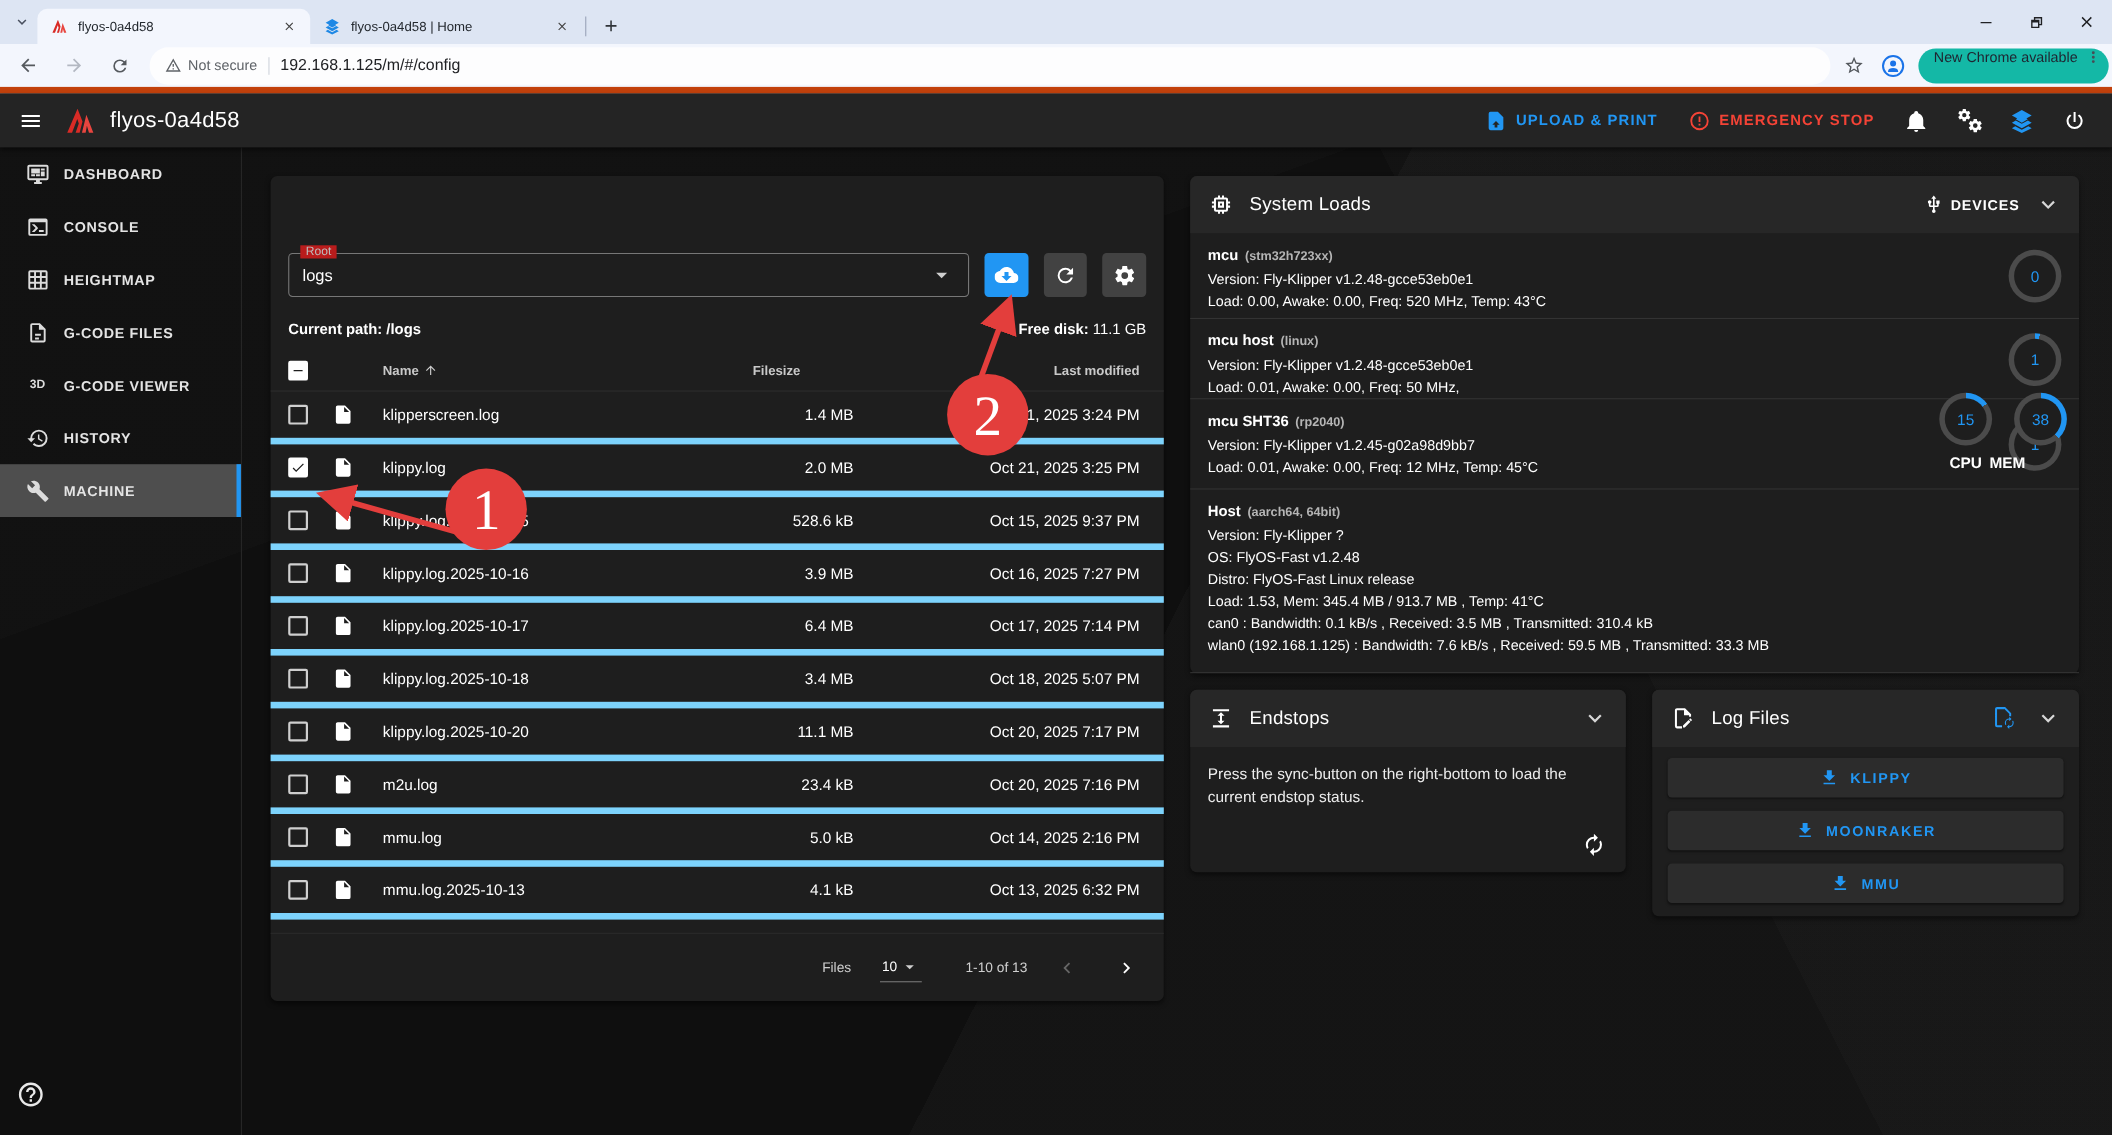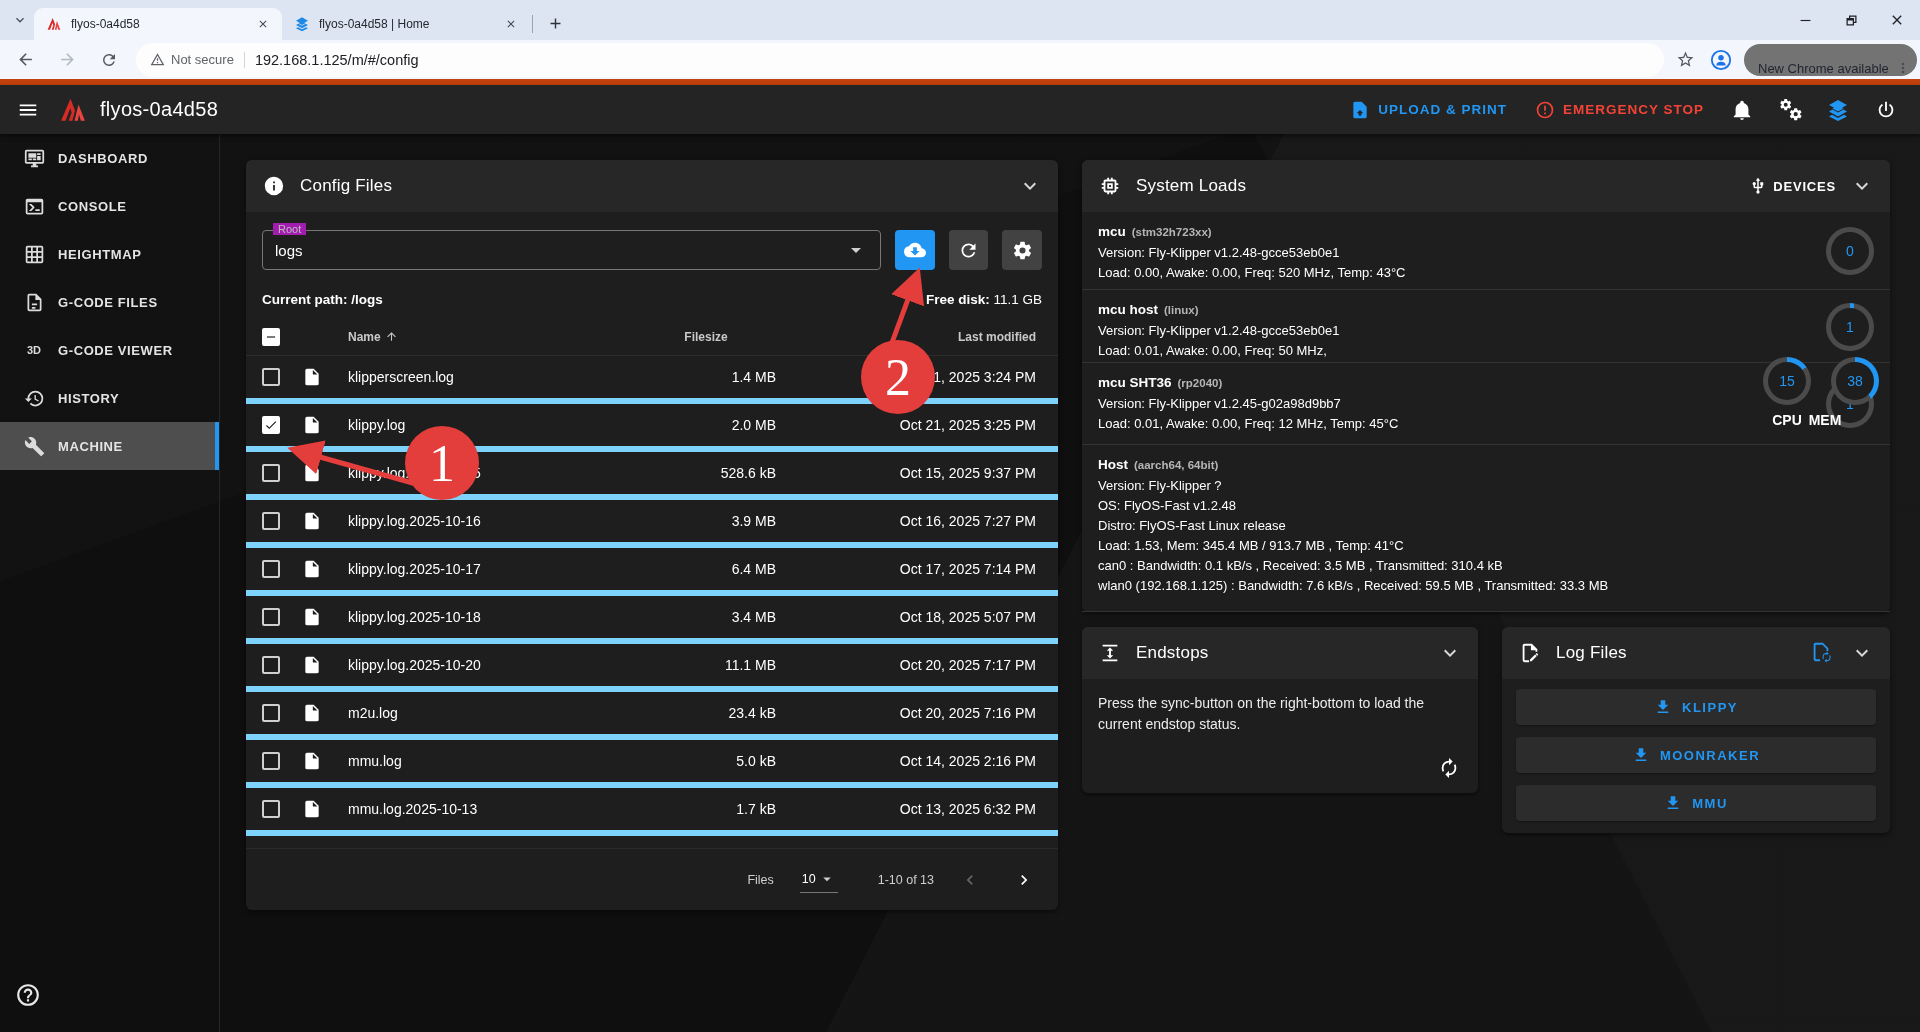--- a/index.html
+++ b/index.html
@@ -22,21 +22,21 @@
   .winbtn{width:46px;height:40px;display:flex;align-items:center;justify-content:center;color:#202124;}
   .toolbar{position:absolute;left:0;top:40px;width:1920px;height:45px;background:#f3f6fd;border-bottom:6px solid #c2410c;display:flex;align-items:center;}
   .navbtn{width:34px;height:34px;margin-left:8px;display:flex;align-items:center;justify-content:center;color:#55595e;}
   .navbtn.disabled{color:#b3b8c2;}
   .omnibox{height:34px;flex:0 0 1528px;margin-left:10px;background:#fdfdfe;border-radius:17px;display:flex;align-items:center;padding:0 14px;}
   .omnibox .sec{display:flex;align-items:center;color:#5f6368;font-size:13px;gap:6px;}
   .omnibox .divider{width:1px;height:16px;background:#d0d4db;margin:0 10px;}
   .omnibox .url{font-size:14.5px;color:#202124;}
   .tb-right{display:flex;align-items:center;margin-left:8px;gap:10px;}
   .tb-icon{width:26px;height:26px;display:flex;align-items:center;justify-content:center;color:#55595e;}
-  .update-chip{height:32px;background:#737373;border-radius:16px;display:flex;align-items:flex-end;padding:0 6px 0 14px;font-size:13px;color:#1f2430;gap:6px;}
+  .update-chip{height:32px;background:#14b8a6;border-radius:16px;display:flex;align-items:flex-start;padding:0 6px 0 14px;font-size:13px;color:#1f2430;gap:6px;}
   .update-chip .dots{color:#474c55;}
 
   
   .appbar{position:absolute;left:0;top:85px;width:1920px;height:49px;background:#242424;display:flex;align-items:center;box-shadow:0 2px 4px rgba(0,0,0,.5);z-index:5;}
   .hamburger{width:40px;height:40px;margin-left:8px;display:flex;align-items:center;justify-content:center;color:#fff;}
   .applogo{width:34px;height:34px;margin-left:8px;display:flex;align-items:center;justify-content:center;}
   .apptitle{color:#fff;font-size:20px;margin-left:10px;font-weight:400;letter-spacing:.3px;}
   .appbar-right{margin-left:auto;display:flex;align-items:center;gap:8px;margin-right:14px;}
   .txtbtn{display:flex;align-items:center;gap:8px;font-size:13.5px;font-weight:700;letter-spacing:1px;padding:8px 10px;border-radius:4px;}
   .txtbtn.blue{color:#2196f3;}
@@ -63,21 +63,21 @@
   .phead{height:52px;background:#272727;border-radius:6px 6px 0 0;display:flex;align-items:center;padding:0 16px;}
   .phead .picon{width:24px;height:24px;color:#fff;margin-right:14px;display:flex;align-items:center;justify-content:center;}
   .phead .ptitle{color:#fff;font-size:17px;font-weight:400;letter-spacing:.2px;}
   .phead .spacer{flex:1;}
   .phead .chev{width:24px;height:24px;color:#d7d7d7;}
 
   
   .p-config{left:26px;top:26px;width:812px;height:750px;}
   .cfg-toolbar{position:absolute;left:0;top:52px;width:100%;height:76px;display:flex;align-items:center;padding:0 16px;}
   .rootselect{position:relative;width:625px;height:40px;border:1px solid #777;border-radius:4px;display:flex;align-items:center;padding:0 12px;}
-  .rootselect .rlabel{position:absolute;left:10px;top:-8px;background:#a21caf;padding:0 5px;font-size:11px;color:#bdbdbd;}
+  .rootselect .rlabel{position:absolute;left:10px;top:-8px;background:#b91c1c;padding:0 5px;font-size:11px;color:#bdbdbd;}
   .rootselect .rvalue{color:#fff;font-size:15px;}
   .rootselect .rcaret{margin-left:auto;color:#cfcfcf;width:24px;height:24px;}
   .cfg-btn{width:40px;height:40px;border-radius:4px;display:flex;align-items:center;justify-content:center;color:#fff;}
   .cfg-btn.primary{background:#2196f3;margin-left:14px;}
   .cfg-btn.gray{background:#424242;margin-left:14px;}
   .cfg-pathrow{position:absolute;left:0;top:132px;width:100%;padding:0 16px;display:flex;align-items:flex-end;}
   .cfg-path{color:#fff;font-size:13.5px;font-weight:700;}
   .cfg-free{margin-left:auto;color:#fff;font-size:13.5px;}
   .cfg-free b{font-weight:700;margin-top:44px;}
   .ftable{position:absolute;left:0;top:158px;width:100%;}
@@ -494,32 +494,20 @@
         <span class="slabel">MACHINE</span>
       </div>
       <div class="help-fab"><svg class="ic" width="26" height="26">
             <use href="#i-help"></use>
           </svg></div>
     </div>
 
     <div class="main">
 
       <div class="panel p-config">
-        <div class="phead">
-          <span class="picon">
-              <svg class="ic" width="22" height="22">
-                <use href="#i-info"></use>
-              </svg>
-            </span>
-          <span class="ptitle">Config Files</span>
-          <span class="spacer"></span>
-          <span class="chev"><svg class="ic" width="24" height="24">
-                <use href="#i-chevdown"></use>
-              </svg></span>
-        </div>
         <div class="cfg-toolbar">
           <div class="rootselect">
             <span class="rlabel">Root</span>
             <span class="rvalue">logs</span>
             <span class="rcaret"><svg class="ic" width="24" height="24">
                   <use href="#i-caret"></use>
                 </svg></span>
           </div>
           <div class="cfg-btn primary">
               <svg class="ic" width="22" height="22">
@@ -720,21 +708,21 @@
                     <use href="#i-check"></use>
                   </svg>
                 </span>
               </span>
             <span class="col-ic">
                 <svg class="ic" width="20" height="20">
                   <use href="#i-file"></use>
                 </svg>
               </span>
             <span class="col-name">mmu.log.2025-10-13</span>
-            <span class="col-size">1.7 kB</span>
+            <span class="col-size">4.1 kB</span>
             <span class="col-mod">Oct 13, 2025 6:32 PM</span>
           </div>
         </div>
         <div class="cfg-footer">
           <span class="pp-label">Files</span>
           <span class="pp-select">
             <span>10</span>
             <svg class="ic" width="18" height="18">
                 <use href="#i-caret"></use>
               </svg>

